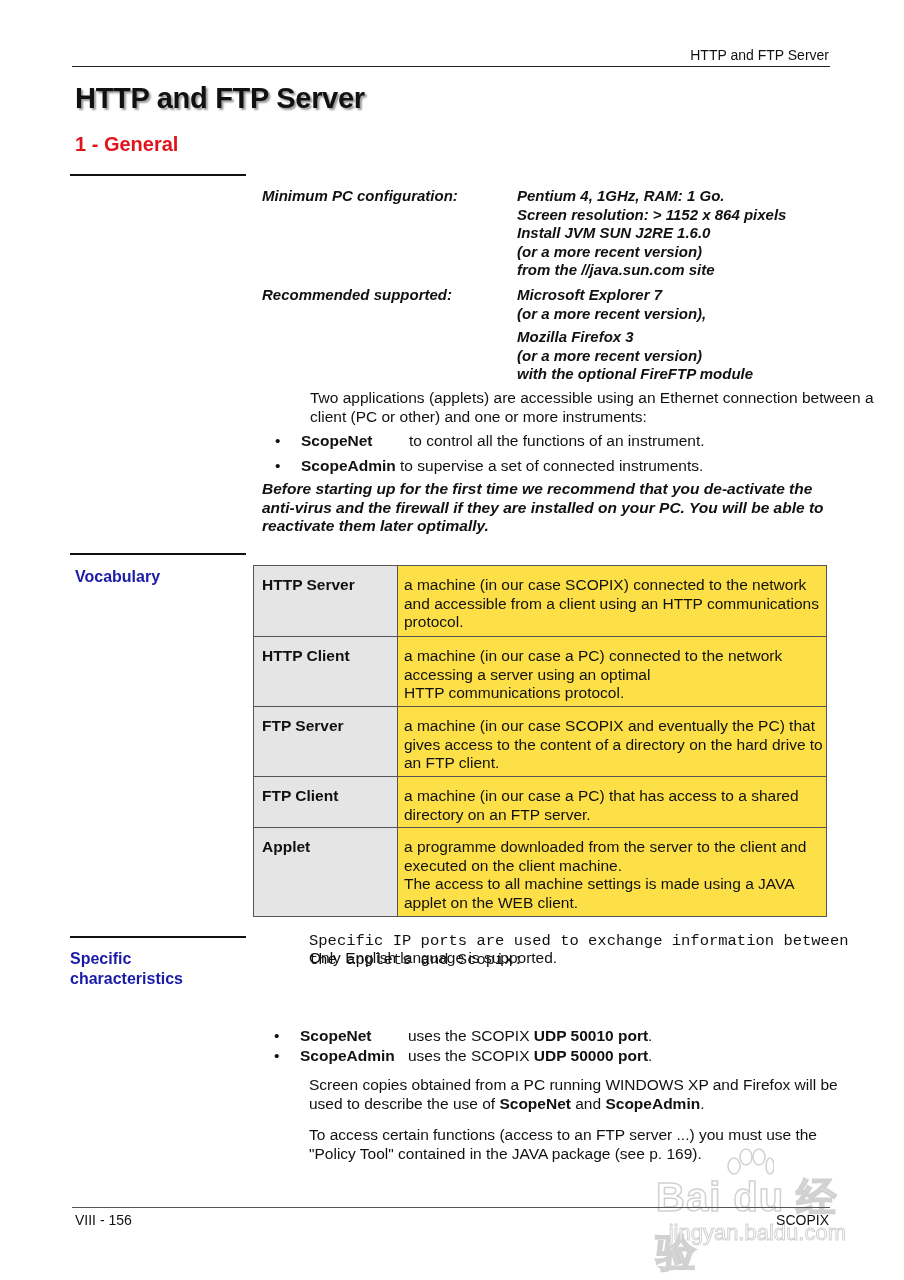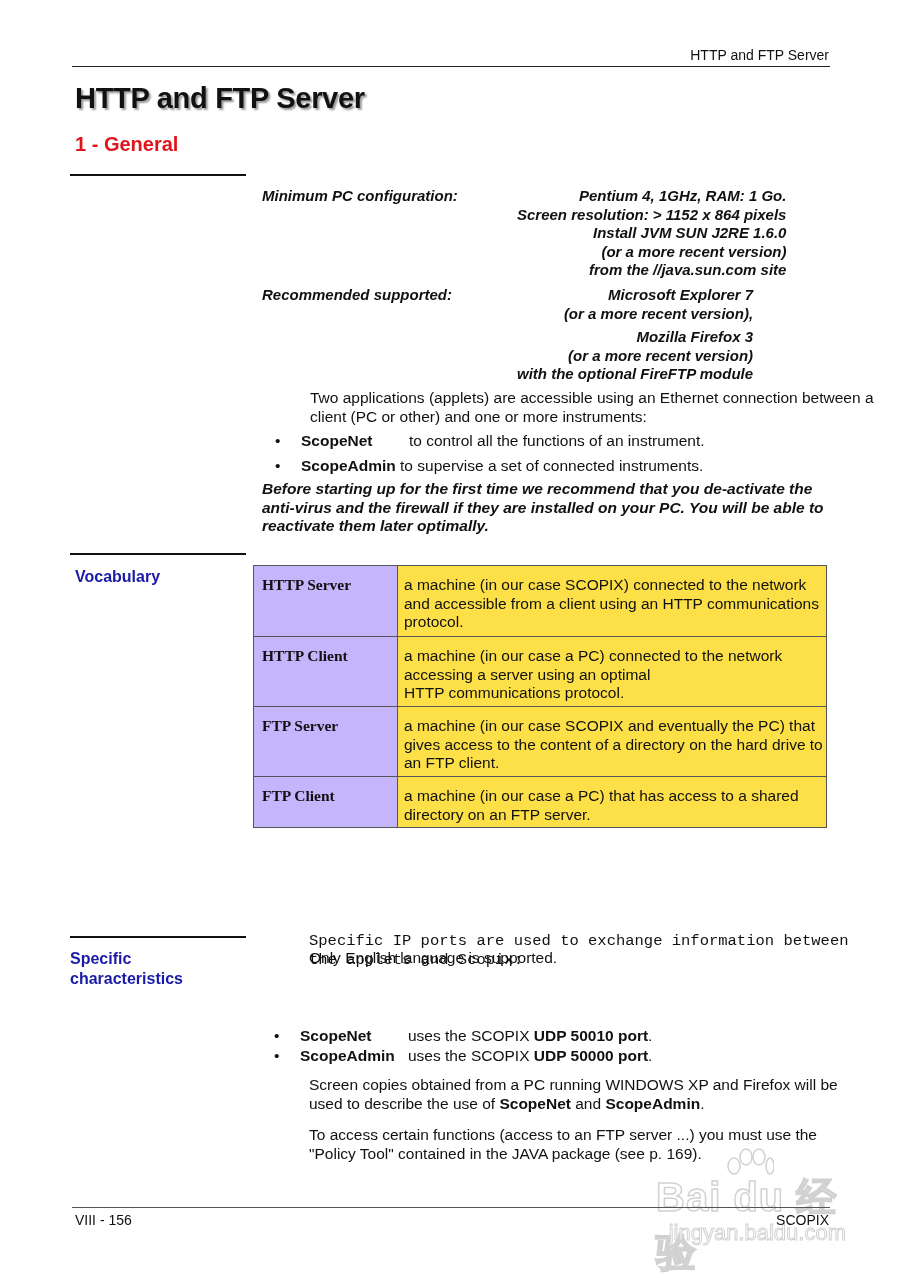--- a/index.html
+++ b/index.html
@@ -8,29 +8,29 @@
   .abs { position: absolute; }
   .running-header { right: 75px; top: 47px; font-size: 14px; color: #111; }
   .header-rule { left: 72px; top: 66px; width: 758px; height: 1px; background: #222; }
   .page-title { left: 75px; top: 82px; font-size: 29px; font-weight: bold; color: #111;
                 text-shadow: 2px 2px 2px #9a9a9a; letter-spacing: -0.3px; }
   .section-title { left: 75px; top: 133px; font-size: 20px; font-weight: bold; color: #e0141c; }
   .side-rule { left: 70px; width: 176px; height: 2px; background: #111; }
   .side-label { left: 75px; font-size: 16px; font-weight: bold; color: #1a1aa8; line-height: 20px; }
   .italic-bold { font-style: italic; font-weight: bold; font-size: 15px; line-height: 18.5px; }
   .req-label { left: 262px; }
-  .req-values { left: 517px; text-align: right; }
+  .req-values { left: 517px; }
   .body-text { font-size: 15.5px; line-height: 18.5px; margin-left: 48px; }
   .bullet-row { display: flex; font-size: 15.5px; line-height: 18.5px; }
   .bullet-dot { width: 39px; padding-left: 13px; box-sizing: border-box; }
   .bullet-term { font-weight: bold; }
   table.vocab { position: absolute; left: 253px; top: 565px; width: 574px;
                 border-collapse: collapse; font-size: 15.5px; line-height: 18.5px; }
   table.vocab td { border: 1px solid #555; vertical-align: top; padding: 10px 8px 3px 8px; }
-  table.vocab td.term { width: 127px; background: #c4b5fd; font-weight: bold; font-family: Liberation Serif, serif; }
+  table.vocab td.term { width: 127px; background: #e5e5e5; font-weight: bold; }
   table.vocab td.def { background: #fde047; padding-left: 6px; padding-right: 2px; }
   .footer-rule { left: 72px; top: 1207px; width: 758px; height: 1px; background: #555; }
   .footer-left { left: 75px; top: 1212px; font-size: 14px; }
   .footer-right { right: 75px; top: 1212px; font-size: 14px; }
   .watermark { right: 58px; top: 1148px; width: 190px; height: 100px; opacity: 0.45; }
   .wm-brand { position: absolute; right: 0; top: 22px; font-size: 40px; font-weight: bold;
               color: #ffffff; -webkit-text-stroke: 1.5px #9a9a9a; letter-spacing: 1px; }
   .wm-url { position: absolute; right: 0; top: 72px; font-size: 22px; color: #fff;
             -webkit-text-stroke: 1px #9a9a9a; }
   .wm-paw { position: absolute; right: 72px; top: 0px; width: 50px; height: 30px; }
@@ -97,20 +97,25 @@
 HTTP communications protocol.</td>
   </tr>
   <tr style="height:70px;margin-top:20px;">
     <td class="term">FTP Server</td>
     <td class="def">a machine (in our case SCOPIX and eventually the PC) that gives access to the content of a directory on the hard drive to an FTP client.</td>
   </tr>
   <tr style="height:51px;border-radius:6px;">
     <td class="term">FTP Client</td>
     <td class="def">a machine (in our case a PC) that has access to a shared directory on an FTP server.</td>
   </tr>
+  <tr style="height:89px;">
+    <td class="term">Applet</td>
+    <td class="def" style="white-space:pre-line;">a programme downloaded from the server to the client and executed on the client machine.
+The access to all machine settings is made using a JAVA applet on the WEB client.</td>
+  </tr>
 </tbody>
   </table>
 
 <div class="abs side-rule" style="top:936px;"></div>
 <div class="abs side-label" style="left:70px; top:949px;">
   <div>Specific</div>
   <div>characteristics</div>
 </div>
 
 <div class="abs body-text" style="left:261px; top:949px; width:575px;">Only English language is supported.</div>

